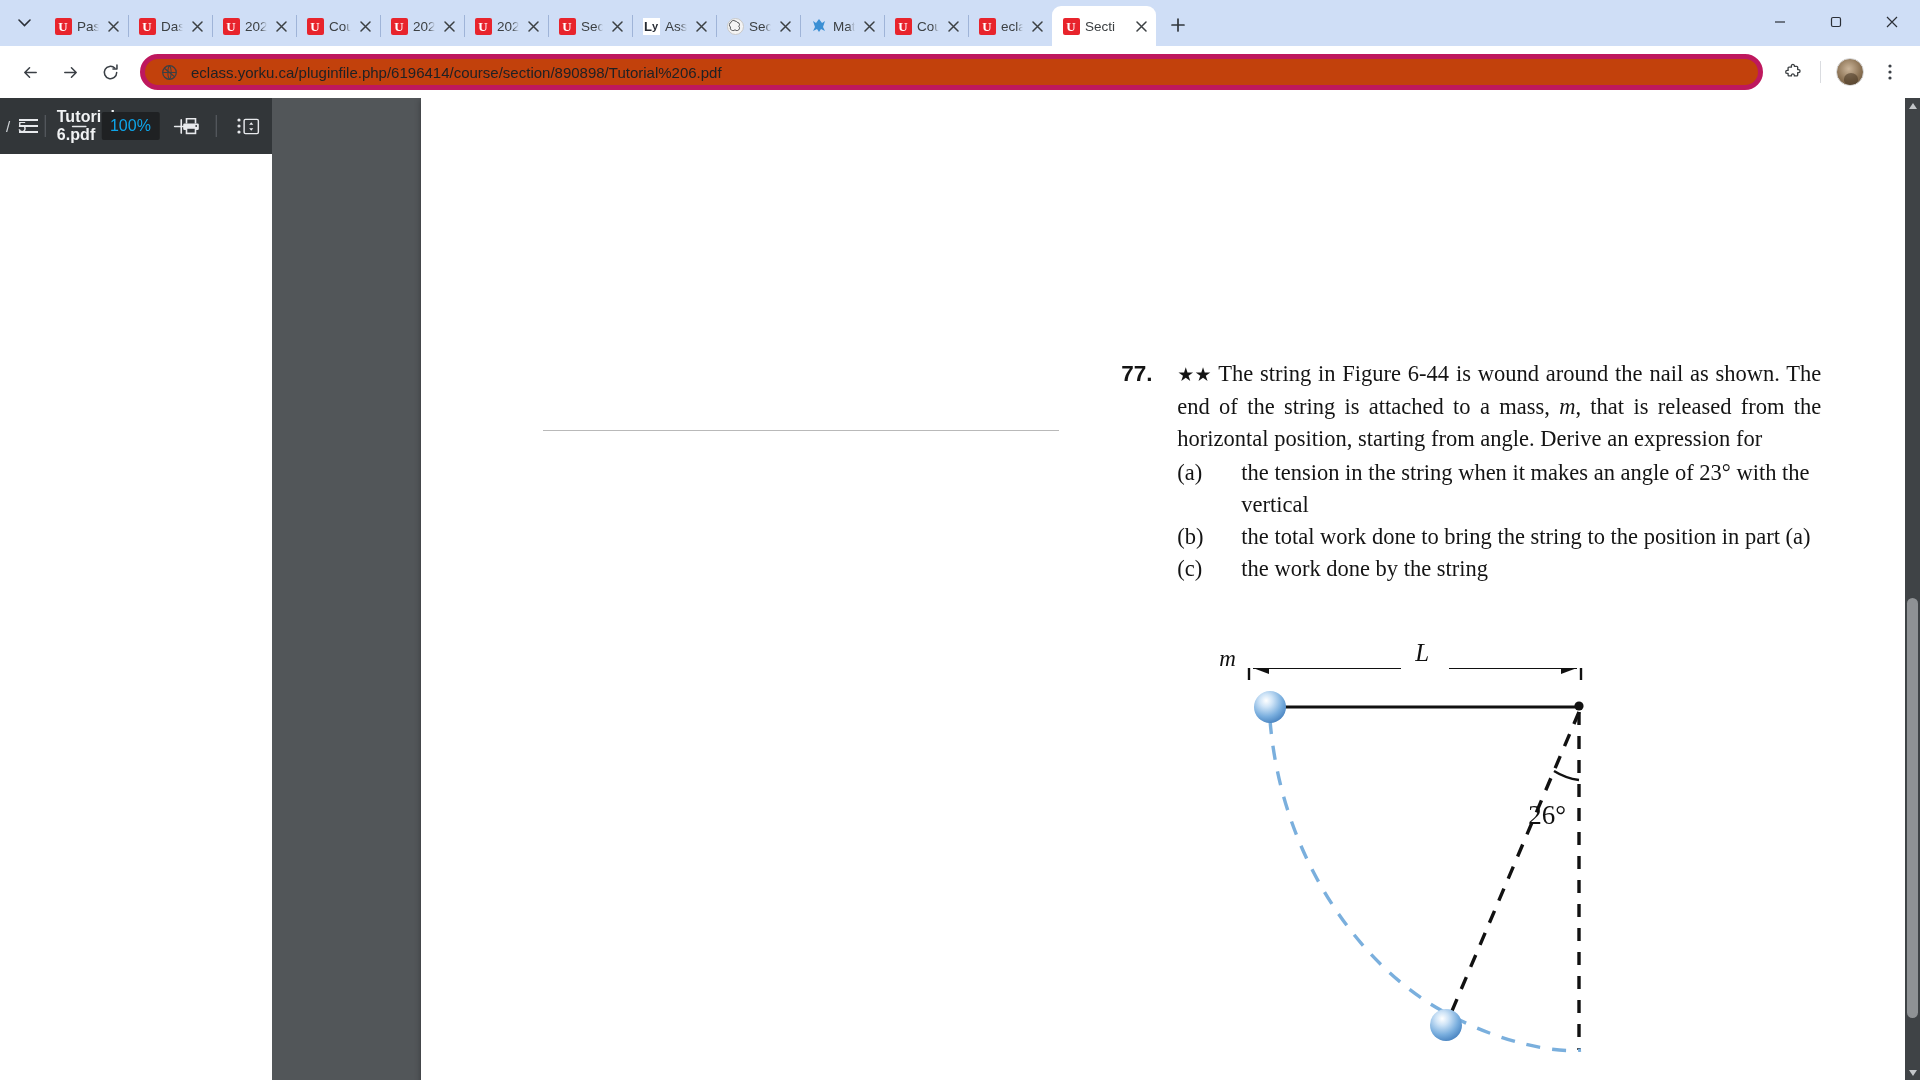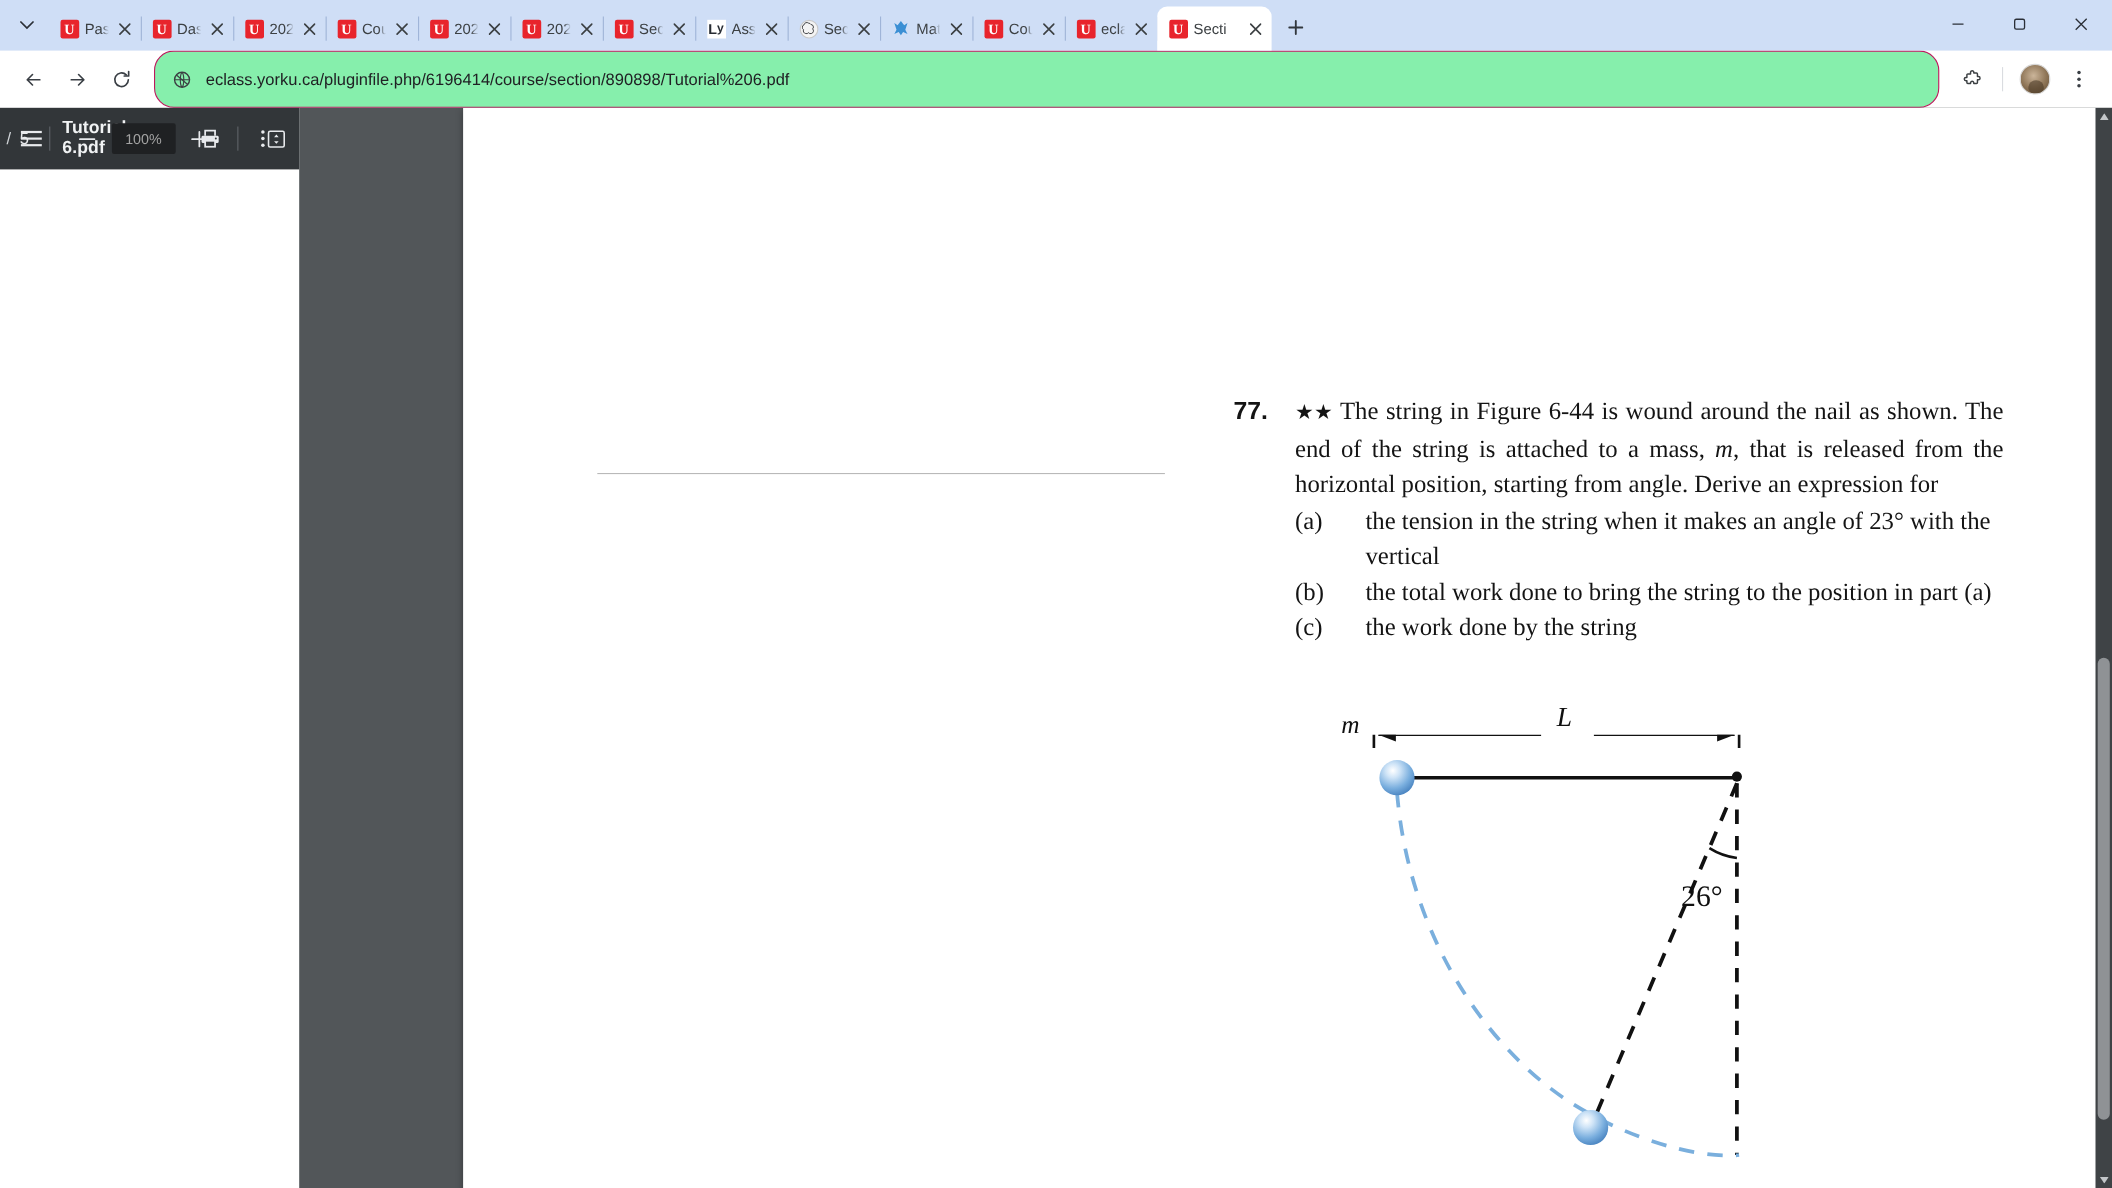--- a/index.html
+++ b/index.html
@@ -122,23 +122,23 @@
     flex: 0 0 52px;
   }
   .nav-btn {
     width: 36px; height: 36px;
     display: flex; align-items: center; justify-content: center;
     border-radius: 50%;
     color: #3a3f45;
   }
   .omnibox {
     flex: 1 1 auto;
-    height: 52px;
-    background: #86efac;
-    border: 1px solid #be185d;
+    height: 36px;
+    background: #c2410c;
+    border: 5px solid #be185d;
     border-radius: 18px;
     display: flex;
     align-items: center;
     padding: 0 14px;
     margin: 0 8px;
     gap: 12px;
     overflow: hidden;
   }
   .omnibox .site-icon {
     width: 20px; height: 20px; flex: 0 0 20px;
@@ -207,24 +207,24 @@
   .page-sep { font-size: 15px; color:#cfd3d7; padding: 0 2px; }
   .page-total { font-size: 15px; color:#e8eaed; }
   .vdiv { width:1px; height:22px; background:#5f6368; margin: 0 12px; }
   .zoom-btn {
     width: 32px; height: 32px;
     display:flex; align-items:center; justify-content:center;
     color:#e8eaed; font-size: 23px; line-height: 1; font-weight: 300;
   }
   .zoom-field {
     background: #1f2123;
-    color: #a3a3a3;
+    color: #0ea5e9;
     height: 28px; min-width: 58px;
     display:flex; align-items:center; justify-content:center;
-    font-size: 13px;
+    font-size: 16px;
     border-radius: 2px;
     padding: 0 8px;
   }
   .icon-btn {
     width: 34px; height: 34px;
     display:flex; align-items:center; justify-content:center;
     color:#e8eaed;
   }
   .pdf-right {
     margin-left: auto;

